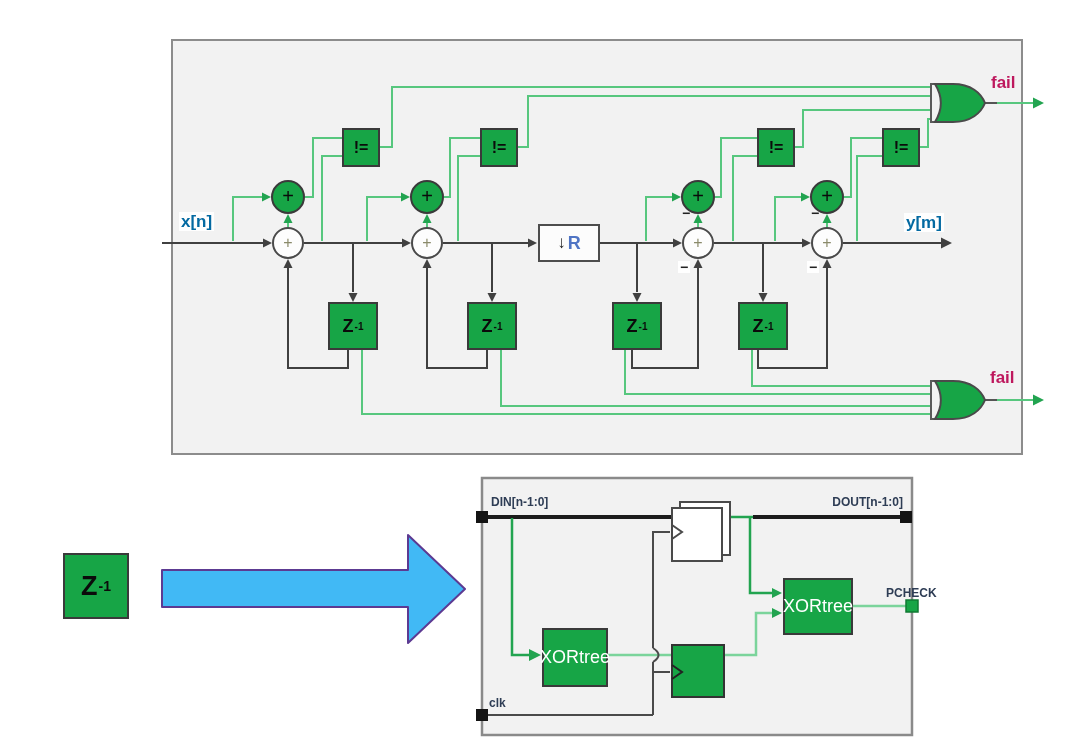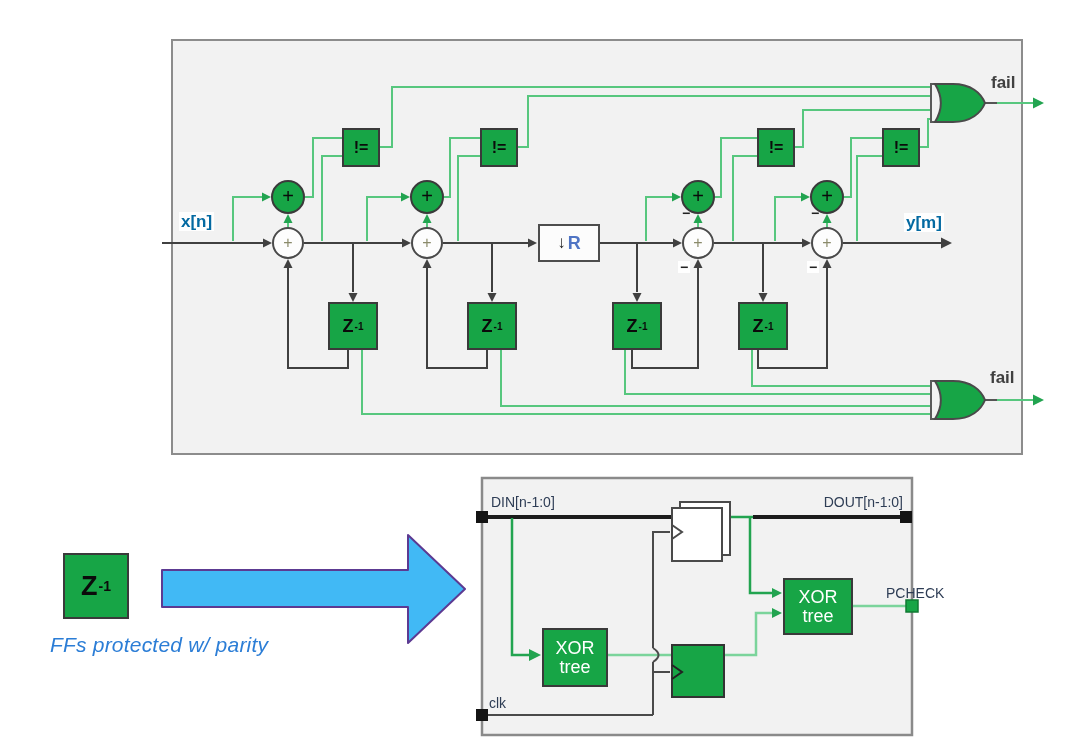--- a/index.html
+++ b/index.html
@@ -23,33 +23,33 @@
          border:2px solid #4a4a4a;color:#8a8a6a;font-size:16px;line-height:27px;
          text-align:center;}
 
   .downsampler{width:62px;height:38px;background:#fcfcfc;border:2px solid #4d4d4d;
          display:flex;align-items:center;justify-content:center;font-size:17px;}
   .downsampler .dn{color:#1a1a1a;font-weight:600;margin-right:2px;}
   .downsampler .rr{color:#4f74c4;font-weight:700;font-size:18px;}
 
   .sig-label{font-size:17px;font-weight:700;color:#0369a1;background:rgba(255,255,255,.9);
              padding:0 2px;line-height:19px;}
-  .fail-label{font-size:17px;font-weight:600;color:#404040;line-height:18px;}
+  .fail-label{font-size:17px;font-weight:600;color:#be185d;line-height:18px;}
   .minus-label{font-size:14px;font-weight:700;color:#222;line-height:12px;}
   .minus-bg{background:rgba(255,255,255,.95);padding:0 2px;}
 
   
   .legend-z{width:66px;height:66px;font-size:27px;font-weight:600;}
   .legend-z sup{font-size:14px;margin-left:1px;}
   .legend-caption{font-style:italic;font-size:21px;color:#2b7dd6;letter-spacing:.2px;}
 
   
   .xor{color:#ffffff;font-size:18px;line-height:19px;text-align:center;
-       display:flex;flex-direction:column;align-items:center;justify-content:center;}
-  .pin-label{font-size:14px;font-weight:400;color:#2e3d55;line-height:10px;}
+       display:flex;flex-direction:row;align-items:center;justify-content:center;}
+  .pin-label{font-size:12px;font-weight:700;color:#2e3d55;line-height:10px;}
 </style>
 </head>
 <body>
 
 <div class="canvas">
 
   <svg width="1080" height="754" viewBox="0 0 1080 754">
 
     <rect x="172" y="40" width="850" height="414" fill="#f2f2f2" stroke="#8c8c8c" stroke-width="2"></rect>
 
@@ -239,21 +239,20 @@
     <span class="rr">R</span>
   </div>
 
   <div class="abs fail-label" style="left:991px;top:74px;">fail</div>
   <div class="abs fail-label" style="left:990px;top:369px;">fail</div>
 
   <div class="abs gblk legend-z" style="left:63px;top:553px;">
     <span>Z</span>
       <sup>-1</sup>
   </div>
-  <div class="abs legend-caption" style="left:50px;top:633px;">FFs protected w/ parity</div>
 
   <div class="abs pin-label" style="left:491px;top:497px;">DIN[n-1:0]</div>
   <div class="abs pin-label" style="left:820px;top:497px;width:83px;text-align:right;">DOUT[n-1:0]</div>
   <div class="abs pin-label" style="left:489px;top:698px;">clk</div>
   <div class="abs pin-label" style="left:886px;top:588px;">PCHECK</div>
 
   <div class="abs gblk xor" style="left:542px;top:628px;width:66px;height:59px;">
     <span>XOR</span>
     <span>tree</span>
   </div>

